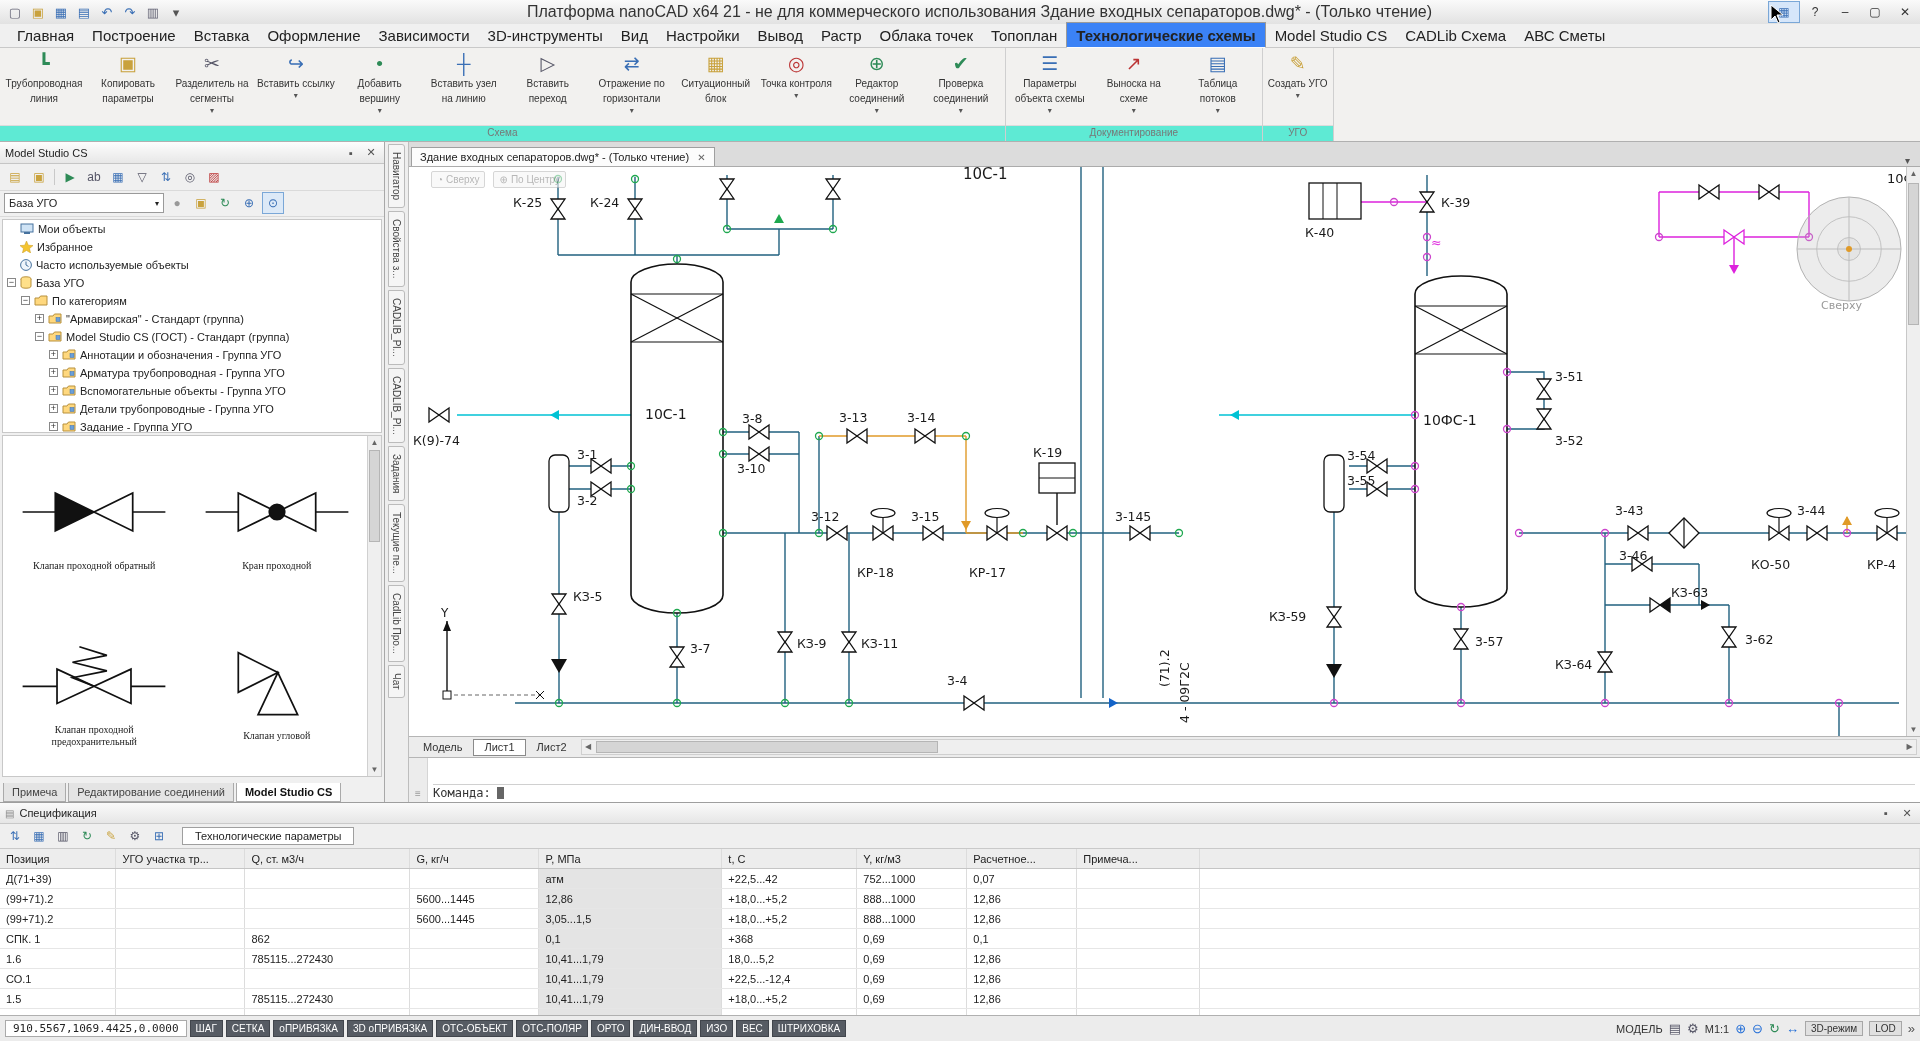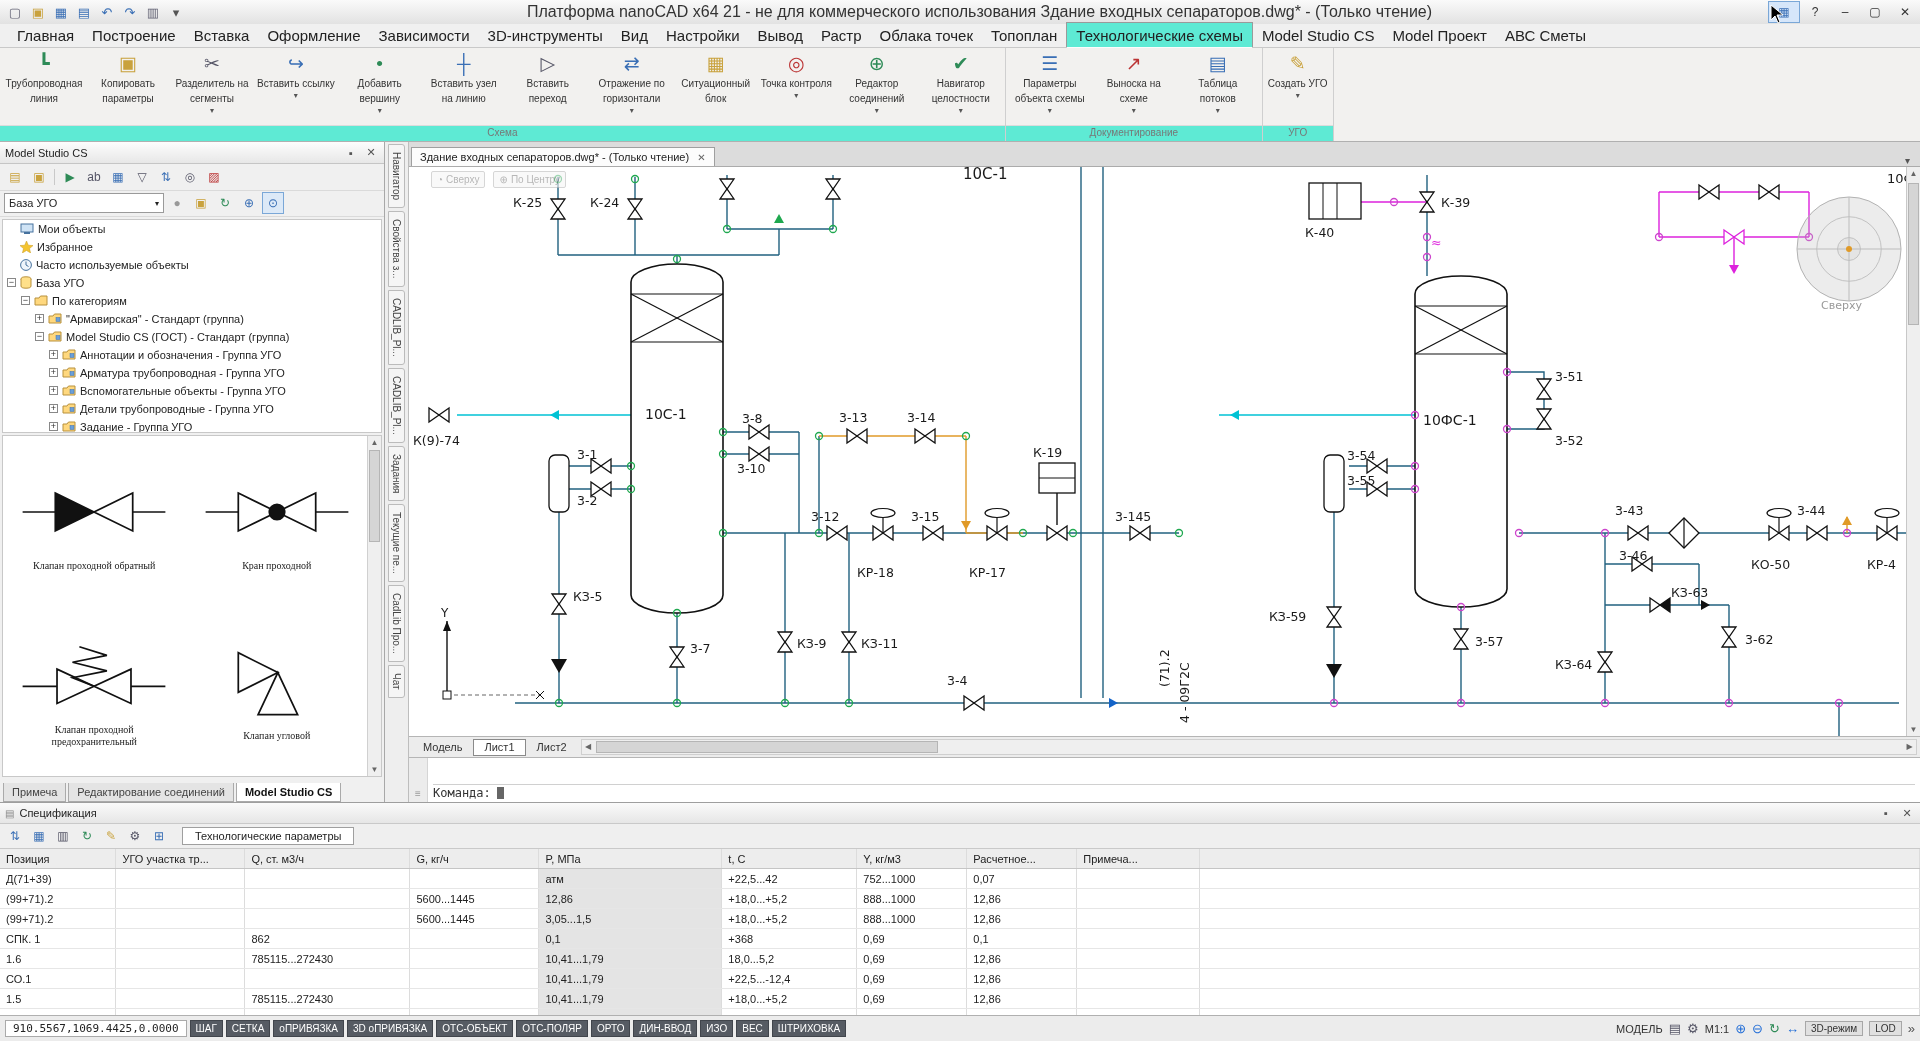--- a/index.html
+++ b/index.html
@@ -14,21 +14,21 @@
   .tb-ico{width:22px;height:19px;display:flex;align-items:center;justify-content:center;font-size:13px;}
   .tb-title{flex:1;text-align:center;font-size:16px;color:#333;white-space:nowrap;overflow:hidden;}
   .tb-right{display:flex;align-items:center;}
   .tb-win{width:30px;height:20px;display:flex;align-items:center;justify-content:center;font-size:12px;color:#333;}
   .tb-win.hl{background:#d6e6fa;border:1px solid #7aa7d7;}
 
   
   .menubar{left:0;top:24px;width:1920px;height:24px;background:#f0f0f0;border-bottom:1px solid #c9c9c9;
            display:flex;align-items:flex-end;padding-left:8px;box-sizing:border-box;}
   .menu-tab{padding:4px 9px 3px;font-size:15px;color:#222;white-space:nowrap;}
-  .menu-tab.active{background:#5eead4;border:1px solid #9a9a9a;border-bottom:1px solid #fcfcfc;margin-bottom:-1px;}
+  .menu-tab.active{background:#3b82f6;border:1px solid #9a9a9a;border-bottom:1px solid #fcfcfc;margin-bottom:-1px;font-weight:bold;}
 
   
   .ribbon{left:0;top:48px;width:1920px;height:94px;background:#f2f1ef;border-bottom:1px solid #b0b0b0;
           display:flex;box-sizing:border-box;}
   .rgroup{display:flex;flex-direction:column;border-right:1px solid #cfcfcf;}
   .rbtns{flex:1;display:flex;align-items:stretch;padding:1px 2px;}
   .rbtn{min-width:56px;max-width:84px;display:flex;flex-direction:column;align-items:center;
         padding:2px 3px;text-align:center;}
   .ric{font-size:19px;height:25px;line-height:25px;}
   .rlbl{font-size:10px;line-height:15px;color:#333;max-width:78px;}
@@ -169,21 +169,21 @@
       <div class="menu-tab">Зависимости</div>
       <div class="menu-tab">3D-инструменты</div>
       <div class="menu-tab">Вид</div>
       <div class="menu-tab">Настройки</div>
       <div class="menu-tab">Вывод</div>
       <div class="menu-tab">Растр</div>
       <div class="menu-tab">Облака точек</div>
       <div class="menu-tab">Топоплан</div>
       <div class="menu-tab active">Технологические схемы</div>
       <div class="menu-tab">Model Studio CS</div>
-      <div class="menu-tab">Model Проект</div>
+      <div class="menu-tab">CADLib Схема</div>
       <div class="menu-tab">АВС Сметы</div>
     </div>
 
   <div class="ribbon abs" id="ribbon">
       <div class="rgroup">
         <div class="rbtns">
           <div class="rbtn">
             <span class="ric" style="color: rgb(46, 139, 87);">┗</span>
             <span class="rlbl">Трубопроводная линия</span>
           </div>
@@ -228,21 +228,21 @@
             <span class="rlbl">Точка контроля</span>
             <span class="rdd">▾</span>
           </div>
           <div class="rbtn">
             <span class="ric" style="color: rgb(46, 139, 87);">⊕</span>
             <span class="rlbl">Редактор соединений</span>
             <span class="rdd">▾</span>
           </div>
           <div class="rbtn">
             <span class="ric" style="color: rgb(46, 139, 87);">✔</span>
-            <span class="rlbl">Навигатор целостности</span>
+            <span class="rlbl">Проверка соединений</span>
             <span class="rdd">▾</span>
           </div>
         </div>
         <div class="rglabel">Схема</div>
       </div>
       <div class="rgroup">
         <div class="rbtns">
           <div class="rbtn">
             <span class="ric" style="color: rgb(58, 111, 181);">☰</span>
             <span class="rlbl">Параметры объекта схемы</span>

